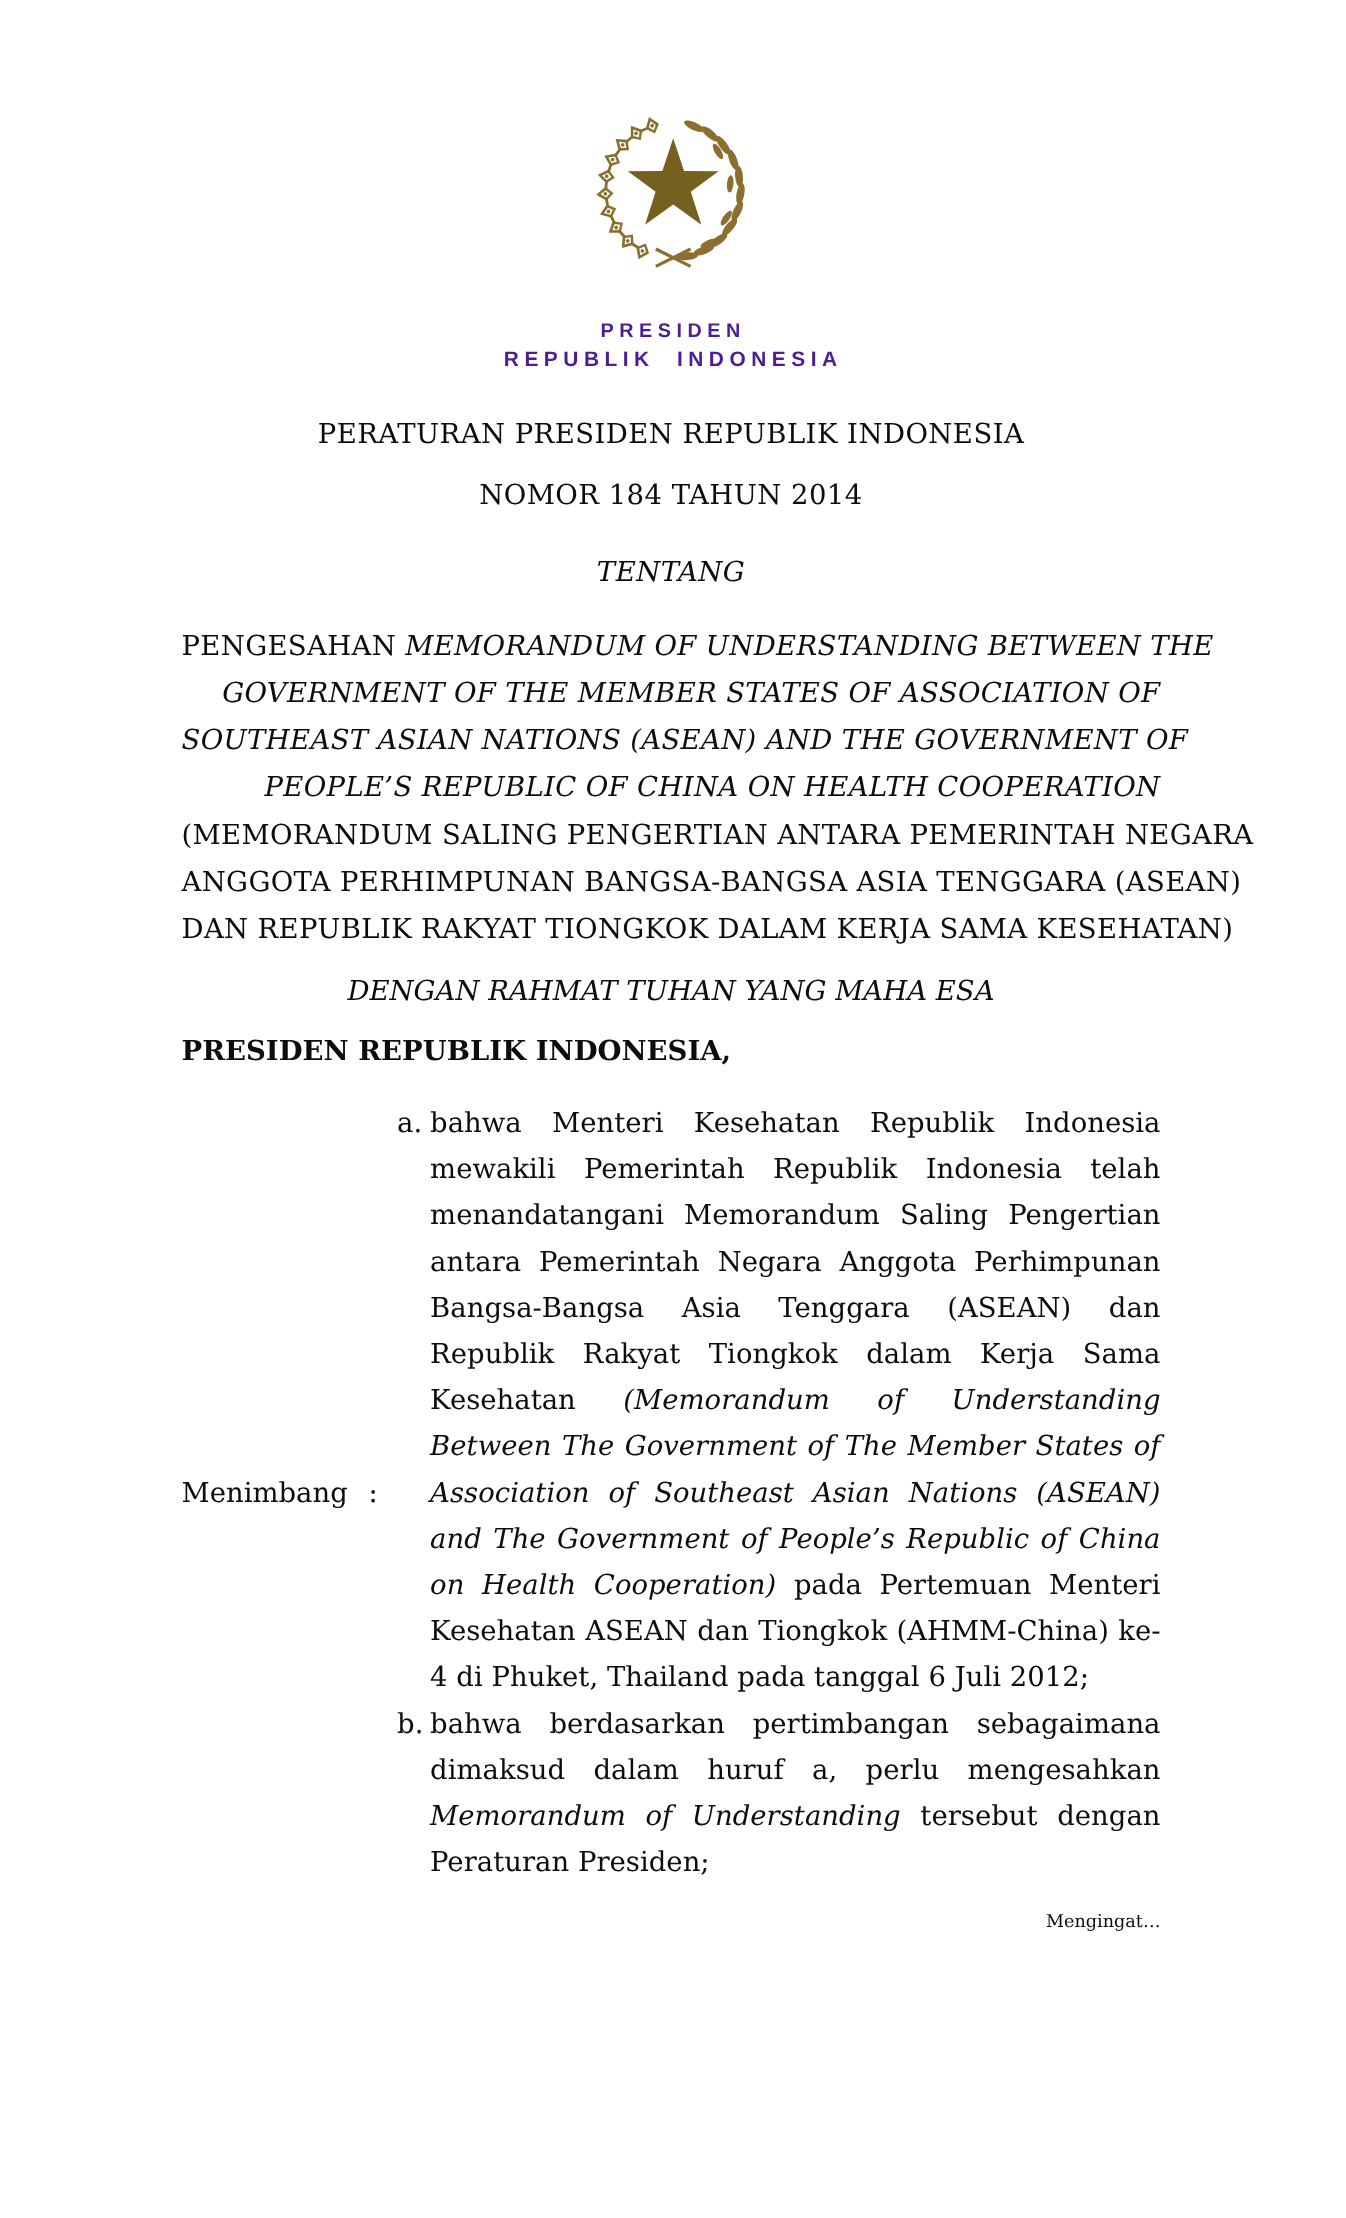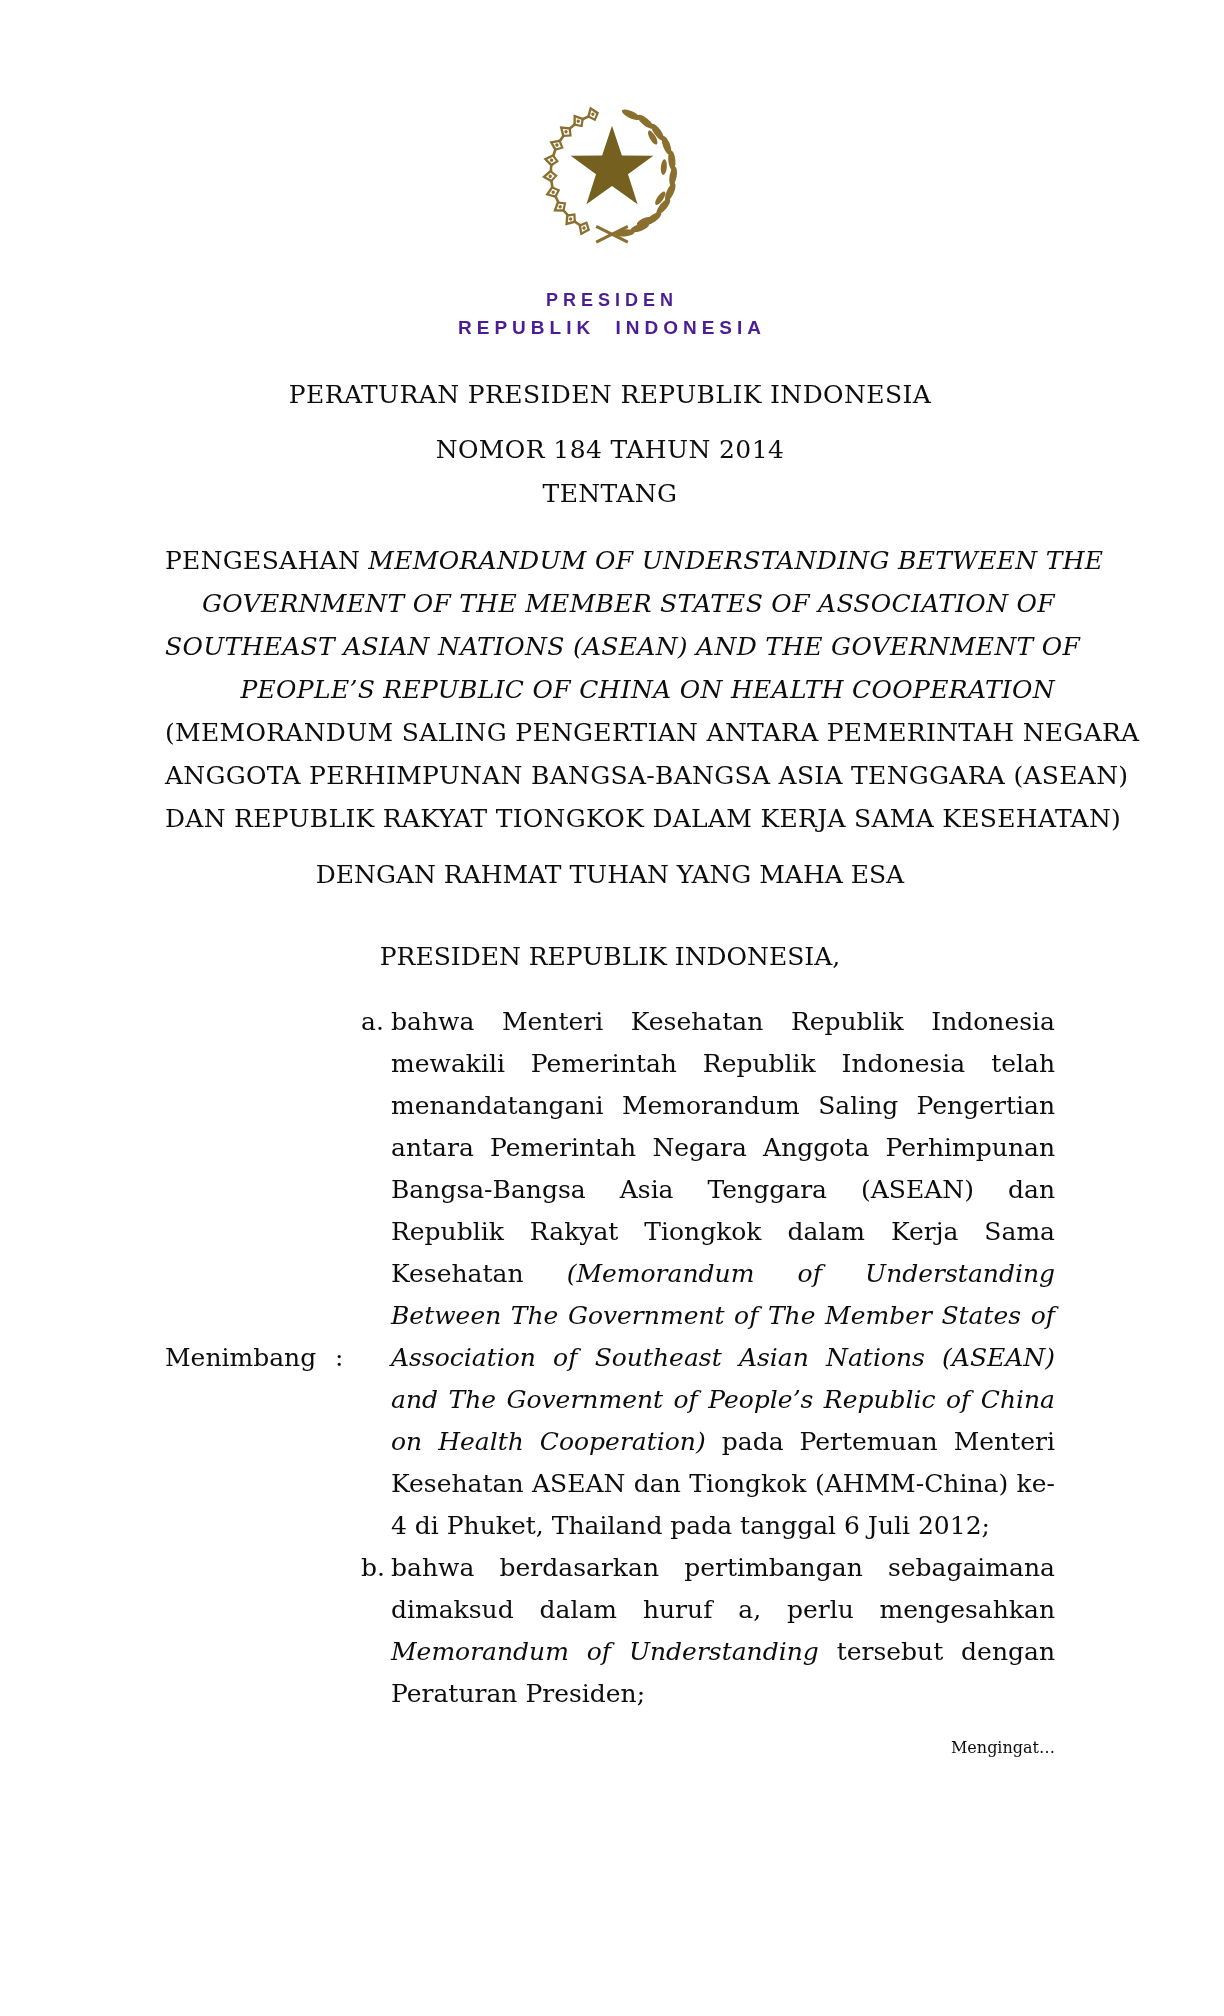--- a/index.html
+++ b/index.html
@@ -29,30 +29,30 @@
   .letterhead .lh-line1 { font-size:18px; line-height:28px; letter-spacing:5px; }
   .letterhead .lh-line2 { font-size:19px; line-height:28px; letter-spacing:5px; word-spacing:10px; }
 
   
   .heading-line {
     text-align:center; font-size:25px; line-height:34px;
     white-space:nowrap; letter-spacing:0.4px;
   }
   .hl-1 { margin-top:36px; }
   .hl-2 { margin-top:21px; }
-  .hl-3 { margin-top:10px; }
+  .hl-3 { margin-top:36px;font-style:italic; }
 
   .title-block { margin-top:28px; text-align:right; }
   .title-line {
     font-size:25px; line-height:43px; white-space:nowrap; letter-spacing:0.3px;
   }
   .it { font-style:italic; }
 
-  .invocation { margin-top:18px; text-align:center; font-size:25px; line-height:34px; white-space:nowrap; }
-  .authority  { margin-top:48px; text-align:center; font-size:25px; line-height:34px; white-space:nowrap; }
+  .invocation { margin-top:18px; text-align:center; font-size:25px; line-height:34px; white-space:nowrap;font-style:italic; }
+  .authority  { margin-top:21px; font-size:25px; line-height:34px; white-space:nowrap;font-weight:bold; }
 
   
   .consider { display:flex; margin-top:27px; font-size:25px; line-height:42px;align-items:center; }
   .consider-label { width:170px; flex:0 0 170px; }
   .consider-colon { width:26px; flex:0 0 26px; text-align:left; }
   .consider-items { flex:1 1 auto; min-width:0; }
   .consider-item { display:flex; }
   .item-marker { width:30px; flex:0 0 30px; }
   .item-text { flex:1 1 auto; text-align:justify; text-justify:inter-word; }
 

